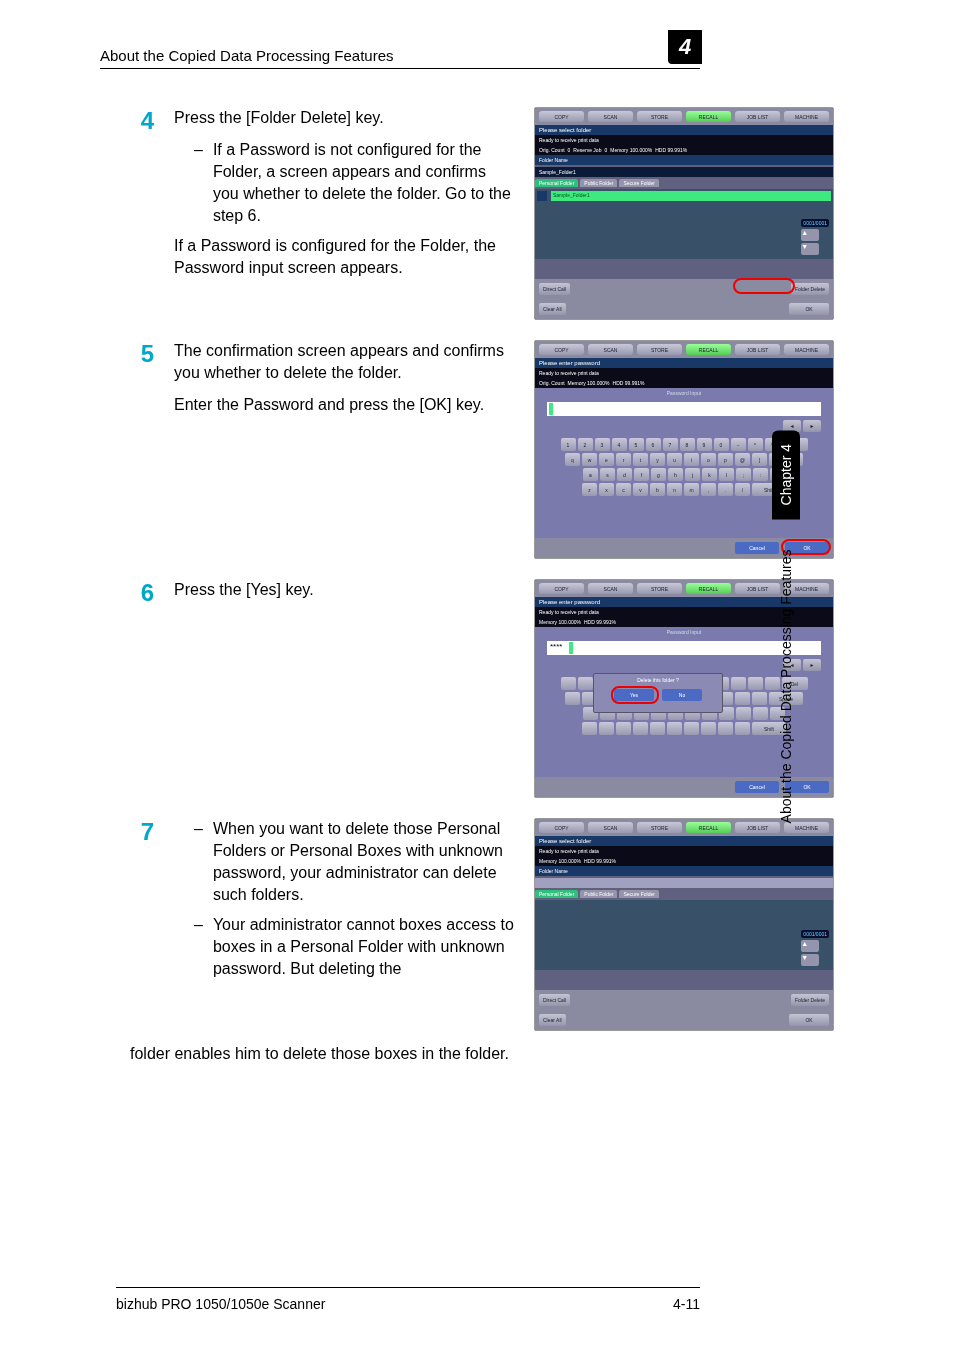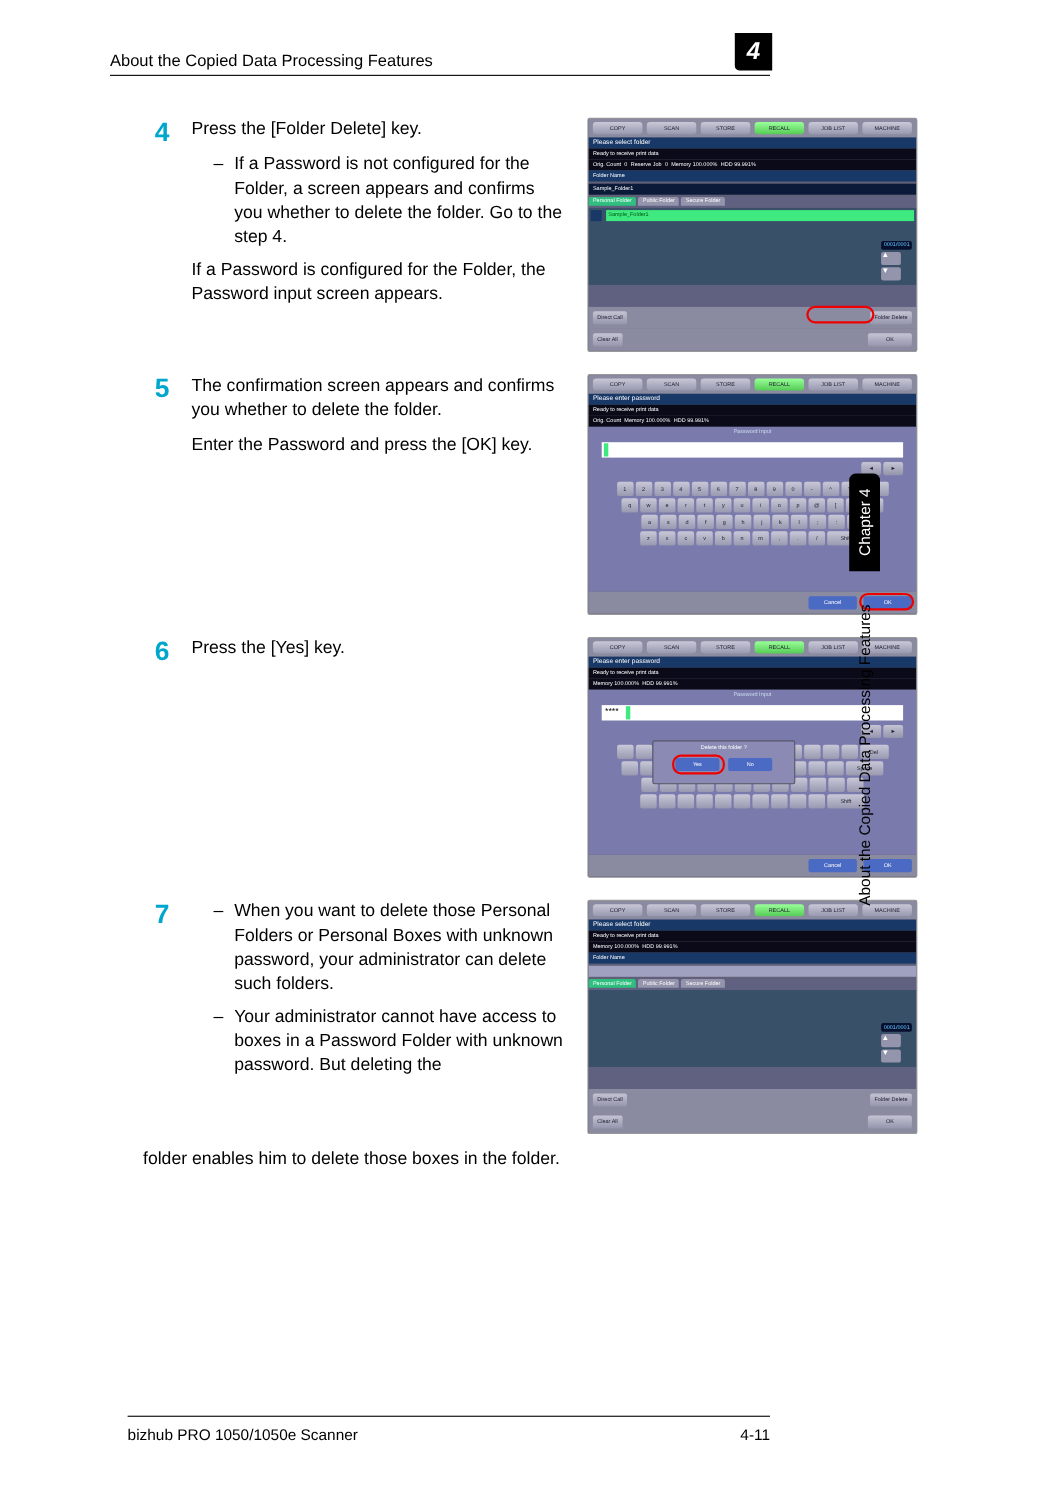--- a/index.html
+++ b/index.html
@@ -128,21 +128,21 @@
 
   <div class="content">
 
     <div class="step">
       <div class="step-no">4</div>
       <div class="step-body">
         <div class="step-text">
           <p>Press the [Folder Delete] key.</p>
           <div class="bullet">
             <span class="dash">–</span>
-            <span>If a Password is not configured for the Folder, a screen appears and confirms you whether to delete the folder. Go to the step 4.</span>
+            <span>If a Password is not configured for the Folder, a screen appears and confirms you whether to delete the folder. Go to the step 6.</span>
           </div>
           <p>If a Password is configured for the Folder, the Password input screen appears.</p>
         </div>
         <div class="screenshot">
           <div class="ss-tabs">
             <div class="ss-tab">COPY</div>
             <div class="ss-tab">SCAN</div>
             <div class="ss-tab">STORE</div>
             <div class="ss-tab active">RECALL</div>
             <div class="ss-tab">JOB LIST</div>
@@ -414,21 +414,21 @@
     <div class="step">
       <div class="step-no">7</div>
       <div class="step-body">
         <div class="step-text">
           <div class="bullet">
             <span class="dash">–</span>
             <span>When you want to delete those Personal Folders or Personal Boxes with unknown password, your administrator can delete such folders.</span>
           </div>
           <div class="bullet">
             <span class="dash">–</span>
-            <span>Your administrator cannot have access to boxes in a Password Folder with unknown password. But deleting the</span>
+            <span>Your administrator cannot boxes access to boxes in a Personal Folder with unknown password. But deleting the</span>
           </div>
         </div>
         <div class="screenshot">
           <div class="ss-tabs">
             <div class="ss-tab">COPY</div>
             <div class="ss-tab">SCAN</div>
             <div class="ss-tab">STORE</div>
             <div class="ss-tab active">RECALL</div>
             <div class="ss-tab">JOB LIST</div>
             <div class="ss-tab">MACHINE</div>

